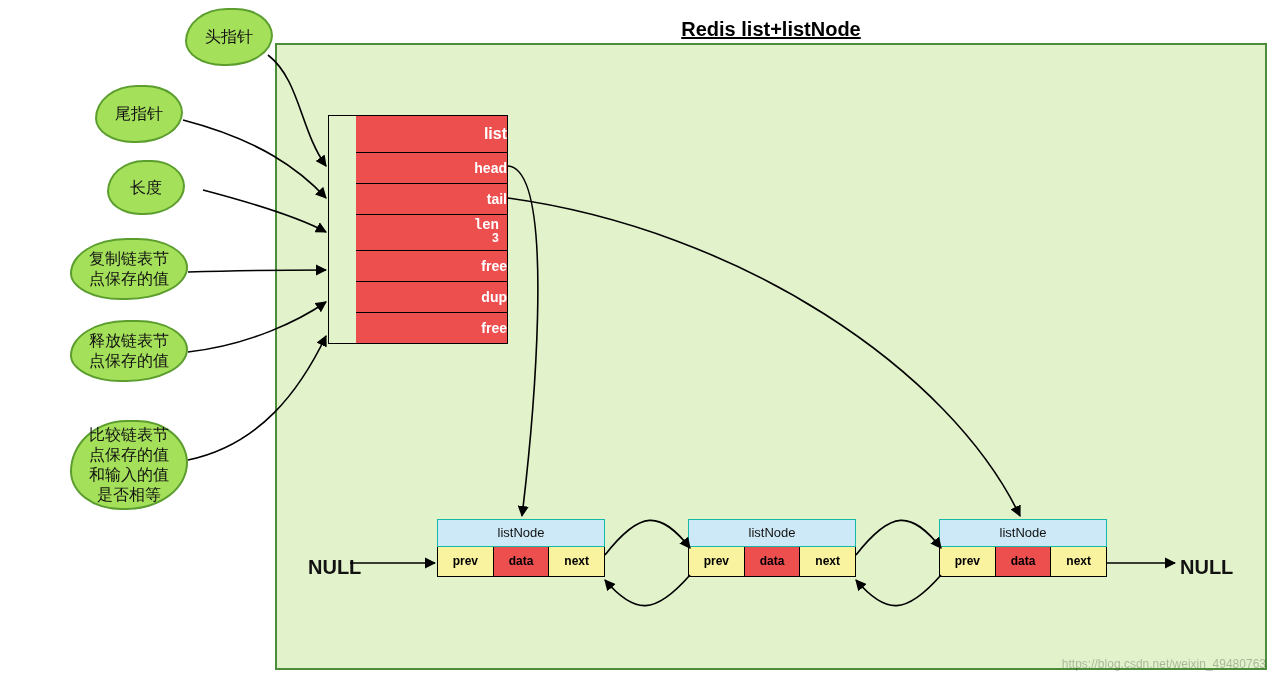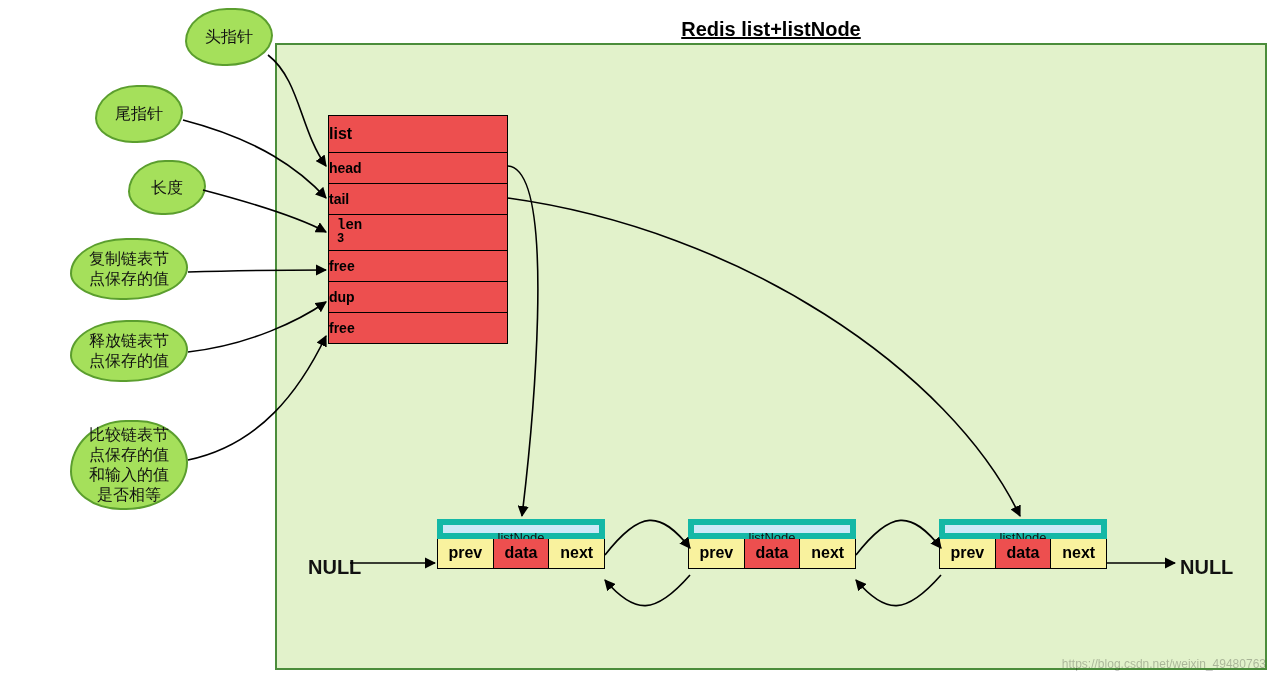--- a/index.html
+++ b/index.html
@@ -32,25 +32,26 @@
   .struct {
     position: absolute;
     left: 328px;
     top: 115px;
     width: 180px;
     border: 1px solid #000;
   }
   .struct-row {
     background: #ed4f4f;
     border-bottom: 1px solid #000;
-    text-align: left;
+    text-align: right;
     font-weight: bold;
     font-size: 14px;
     padding: 7px 0;
-    color: #000000;
+    color: #ffffff;
+    margin-left: 27px;
   }
   .struct-row.header { font-size: 16px; padding: 9px 0; }
   .struct-row.len { line-height: 1.1; padding: 3px 8px; font-family: Liberation Mono, monospace; }
   .struct-row.len .sub { font-size: 12px; display:block; }
   .struct-row:last-child { border-bottom: none; }
 
   .cloud {
     position: absolute;
     background: #a5e05b;
     border: 2px solid #5b9e2e;
@@ -59,48 +60,48 @@
     font-size: 16px;
     color: #111;
     display: flex;
     align-items: center;
     justify-content: center;
     padding: 6px 10px;
     line-height: 1.25;
   }
   .cloud.c1 { left: 185px; top: 8px;  width: 88px; height: 58px; }
   .cloud.c2 { left: 95px;  top: 85px; width: 88px; height: 58px; }
-  .cloud.c3 { left: 128px; top: 160px; width: 78px; height: 55px; }
+  .cloud.c3 { left: 107px; top: 160px; width: 78px; height: 55px; }
   .cloud.c4 { left: 70px;  top: 238px; width: 118px; height: 62px; }
   .cloud.c5 { left: 70px;  top: 320px; width: 118px; height: 62px; }
   .cloud.c6 { left: 70px;  top: 420px; width: 118px; height: 90px; }
 
   .node {
     position: absolute;
     width: 168px;
   }
   .node-header {
-    height: 20px;
+    height: 28px;
     background: #cde9f7;
-    border: 6px solid #14b8a6;
+    border: 1px solid #14b8a6;
     text-align: center;
     font-size: 13px;
     line-height: 26px;
     color: #111;
   }
   .node-body {
     display: flex;
     height: 30px;
   }
   .cell {
     flex: 1;
     border: 1px solid #000;
     border-top: none;
     text-align: center;
-    font-size: 16px;
+    font-size: 12px;
     font-weight: bold;
     line-height: 28px;
   }
   .cell.prev { background: #f9f29e; }
   .cell.data { background: #ed4f4f; border-left: none; border-right: none; }
   .cell.next { background: #f9f29e; }
 
   .n1 { left: 437px; top: 519px; }
   .n2 { left: 688px; top: 519px; }
   .n3 { left: 939px; top: 519px; }

